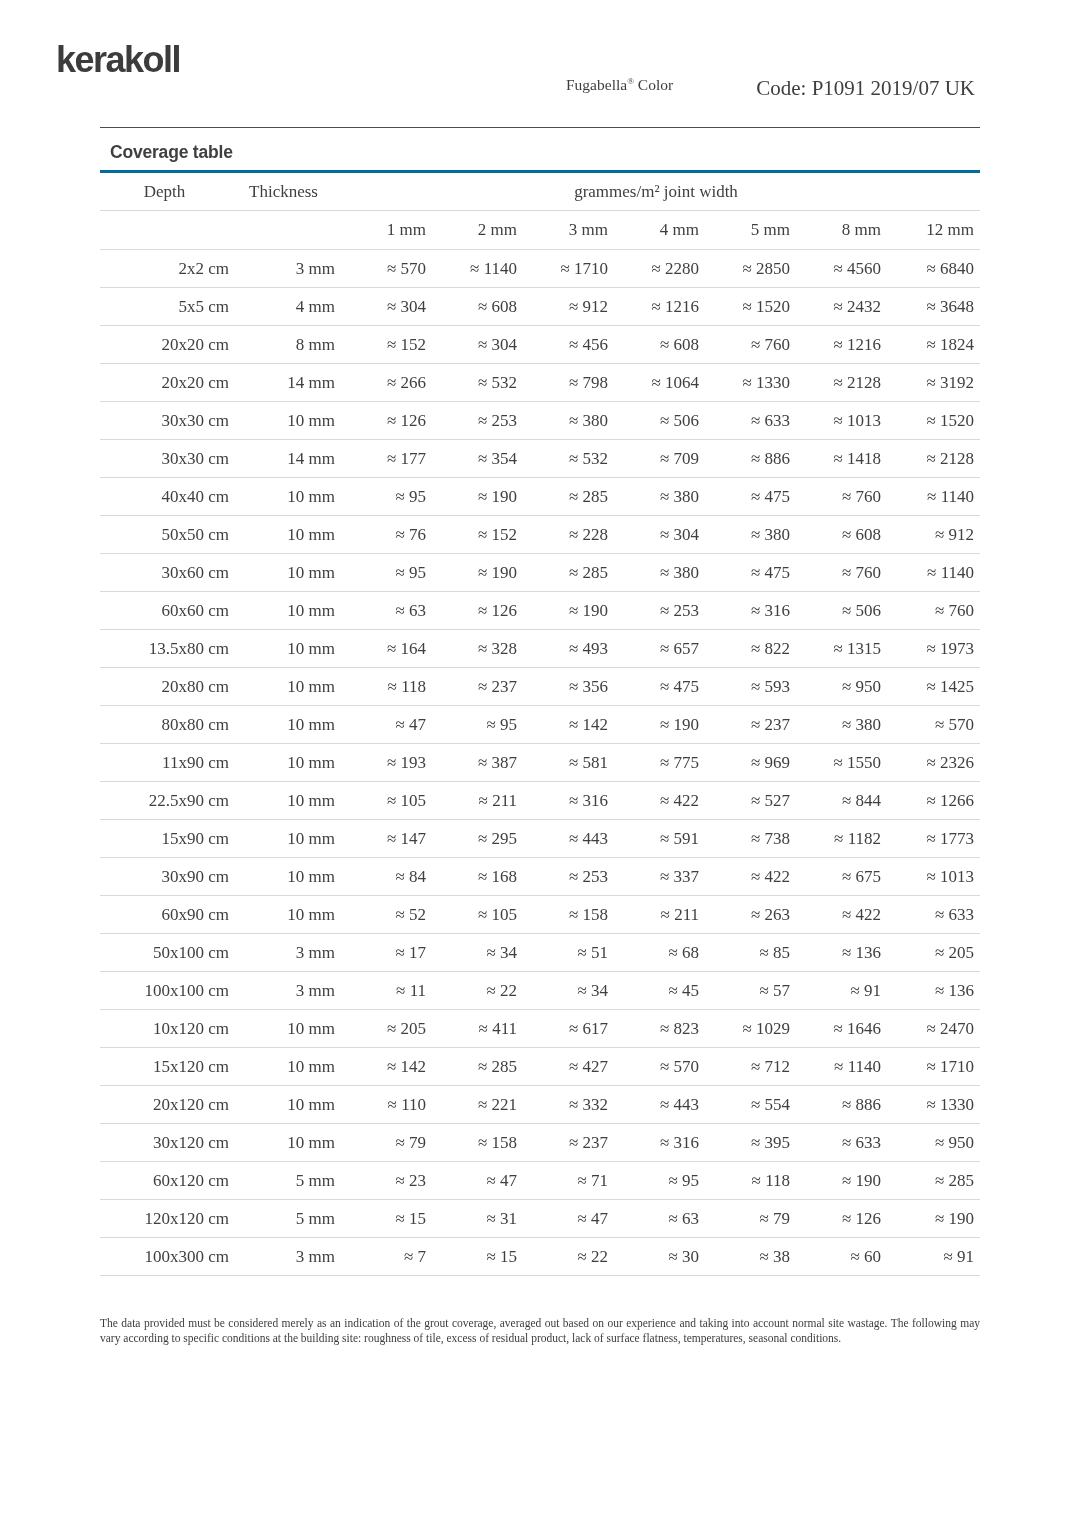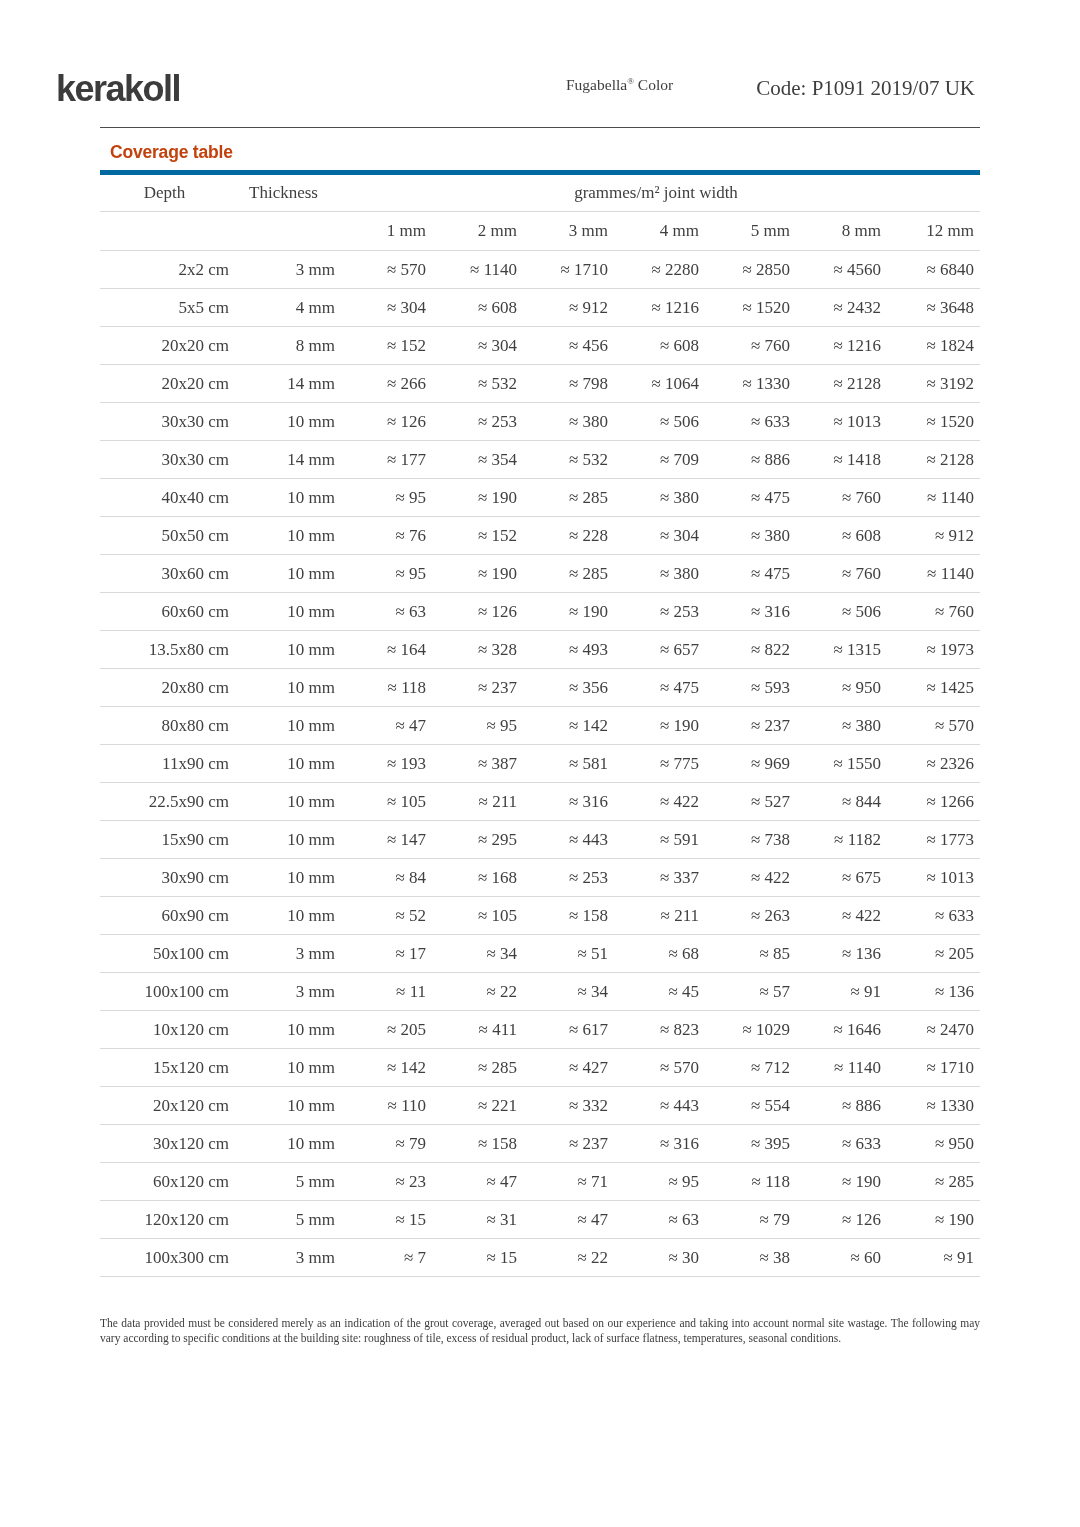--- a/index.html
+++ b/index.html
@@ -2,41 +2,41 @@
 <html><head>
 <meta charset="utf-8">
 <style>
   html,body { margin:0; padding:0; background:#ffffff; }
   .page {
     position:relative; width:1080px; height:1527px; background:#ffffff;
     font-family:"Liberation Serif","DejaVu Serif",serif; color:#3e3e3e;
     overflow:hidden;
   }
   .logo {
-    position:absolute; left:56px; top:68px;
+    position:absolute; left:56px; top:39px;
     font-family:"Liberation Sans","DejaVu Sans",sans-serif;
     font-weight:bold; font-size:36px; letter-spacing:-1.5px; color:#3c3c3c;
   }
   .product { position:absolute; left:566px; top:76px; font-size:15.5px;font-family:Liberation Serif, serif; }
   .product sup { font-size:9px; }
   .code { position:absolute; right:105px; top:76px; font-size:21px; }
   .rule-dark {
     position:absolute; left:100px; top:127px; width:880px; height:0;
     border-top:1.5px solid #4c4c4c;
   }
   .section-title {
     position:absolute; left:110px; top:142px;
     font-family:"Liberation Sans","DejaVu Sans",sans-serif;
-    font-weight:bold; font-size:17.5px; color:#c2410c; letter-spacing:-0.2px;
+    font-weight:bold; font-size:17.5px; color:#404040; letter-spacing:-0.2px;
   }
   table.coverage {
     position:absolute; left:100px; top:170px; width:880px;
     border-collapse:collapse; table-layout:fixed;
     font-size:17px; color:#3f3f3f;
-    border-top:5px solid #0369a1;
+    border-top:3px solid #0369a1;
   }
   table.coverage tr { border-bottom:1px solid #d9d9d9; }
   table.coverage thead tr { height:39px; }
   table.coverage tbody tr { height:38px; }
   table.coverage th, table.coverage td {
     padding:0 3px 0 0; font-weight:normal; vertical-align:middle;
     white-space:nowrap; overflow:hidden;
   }
   .h-depth, .h-thick { text-align:center; }
   .h-group { text-align:center; }

